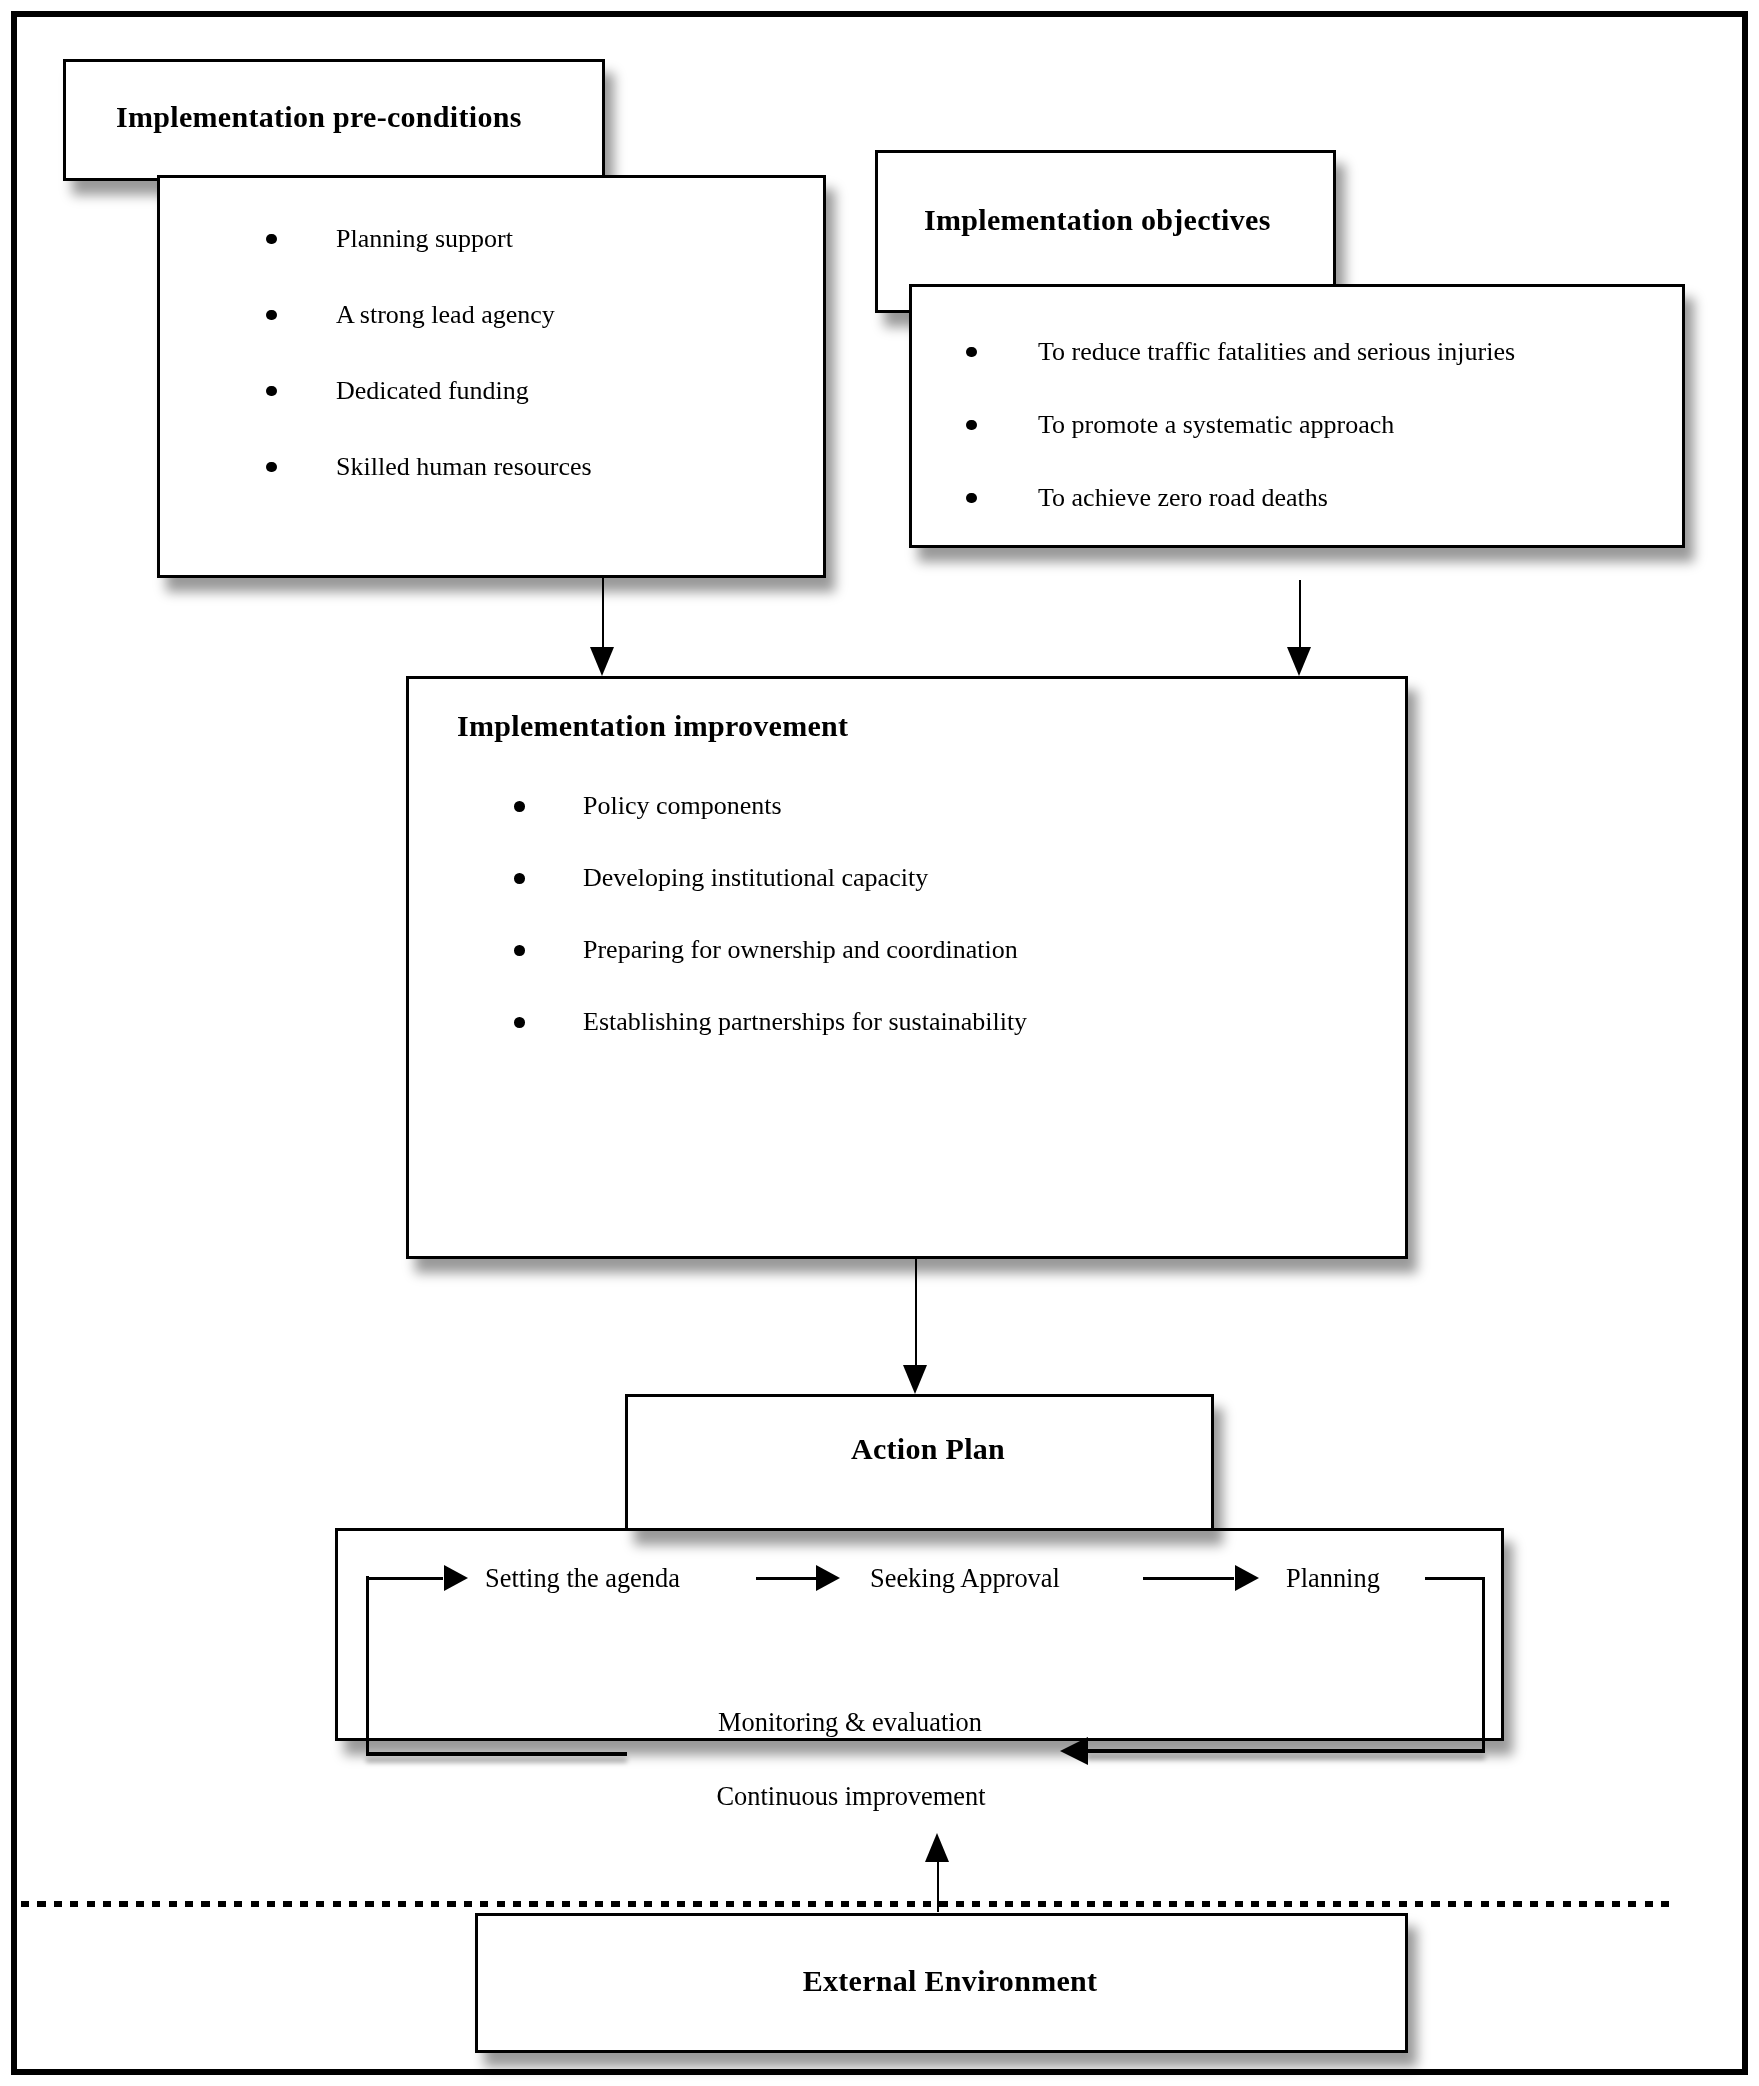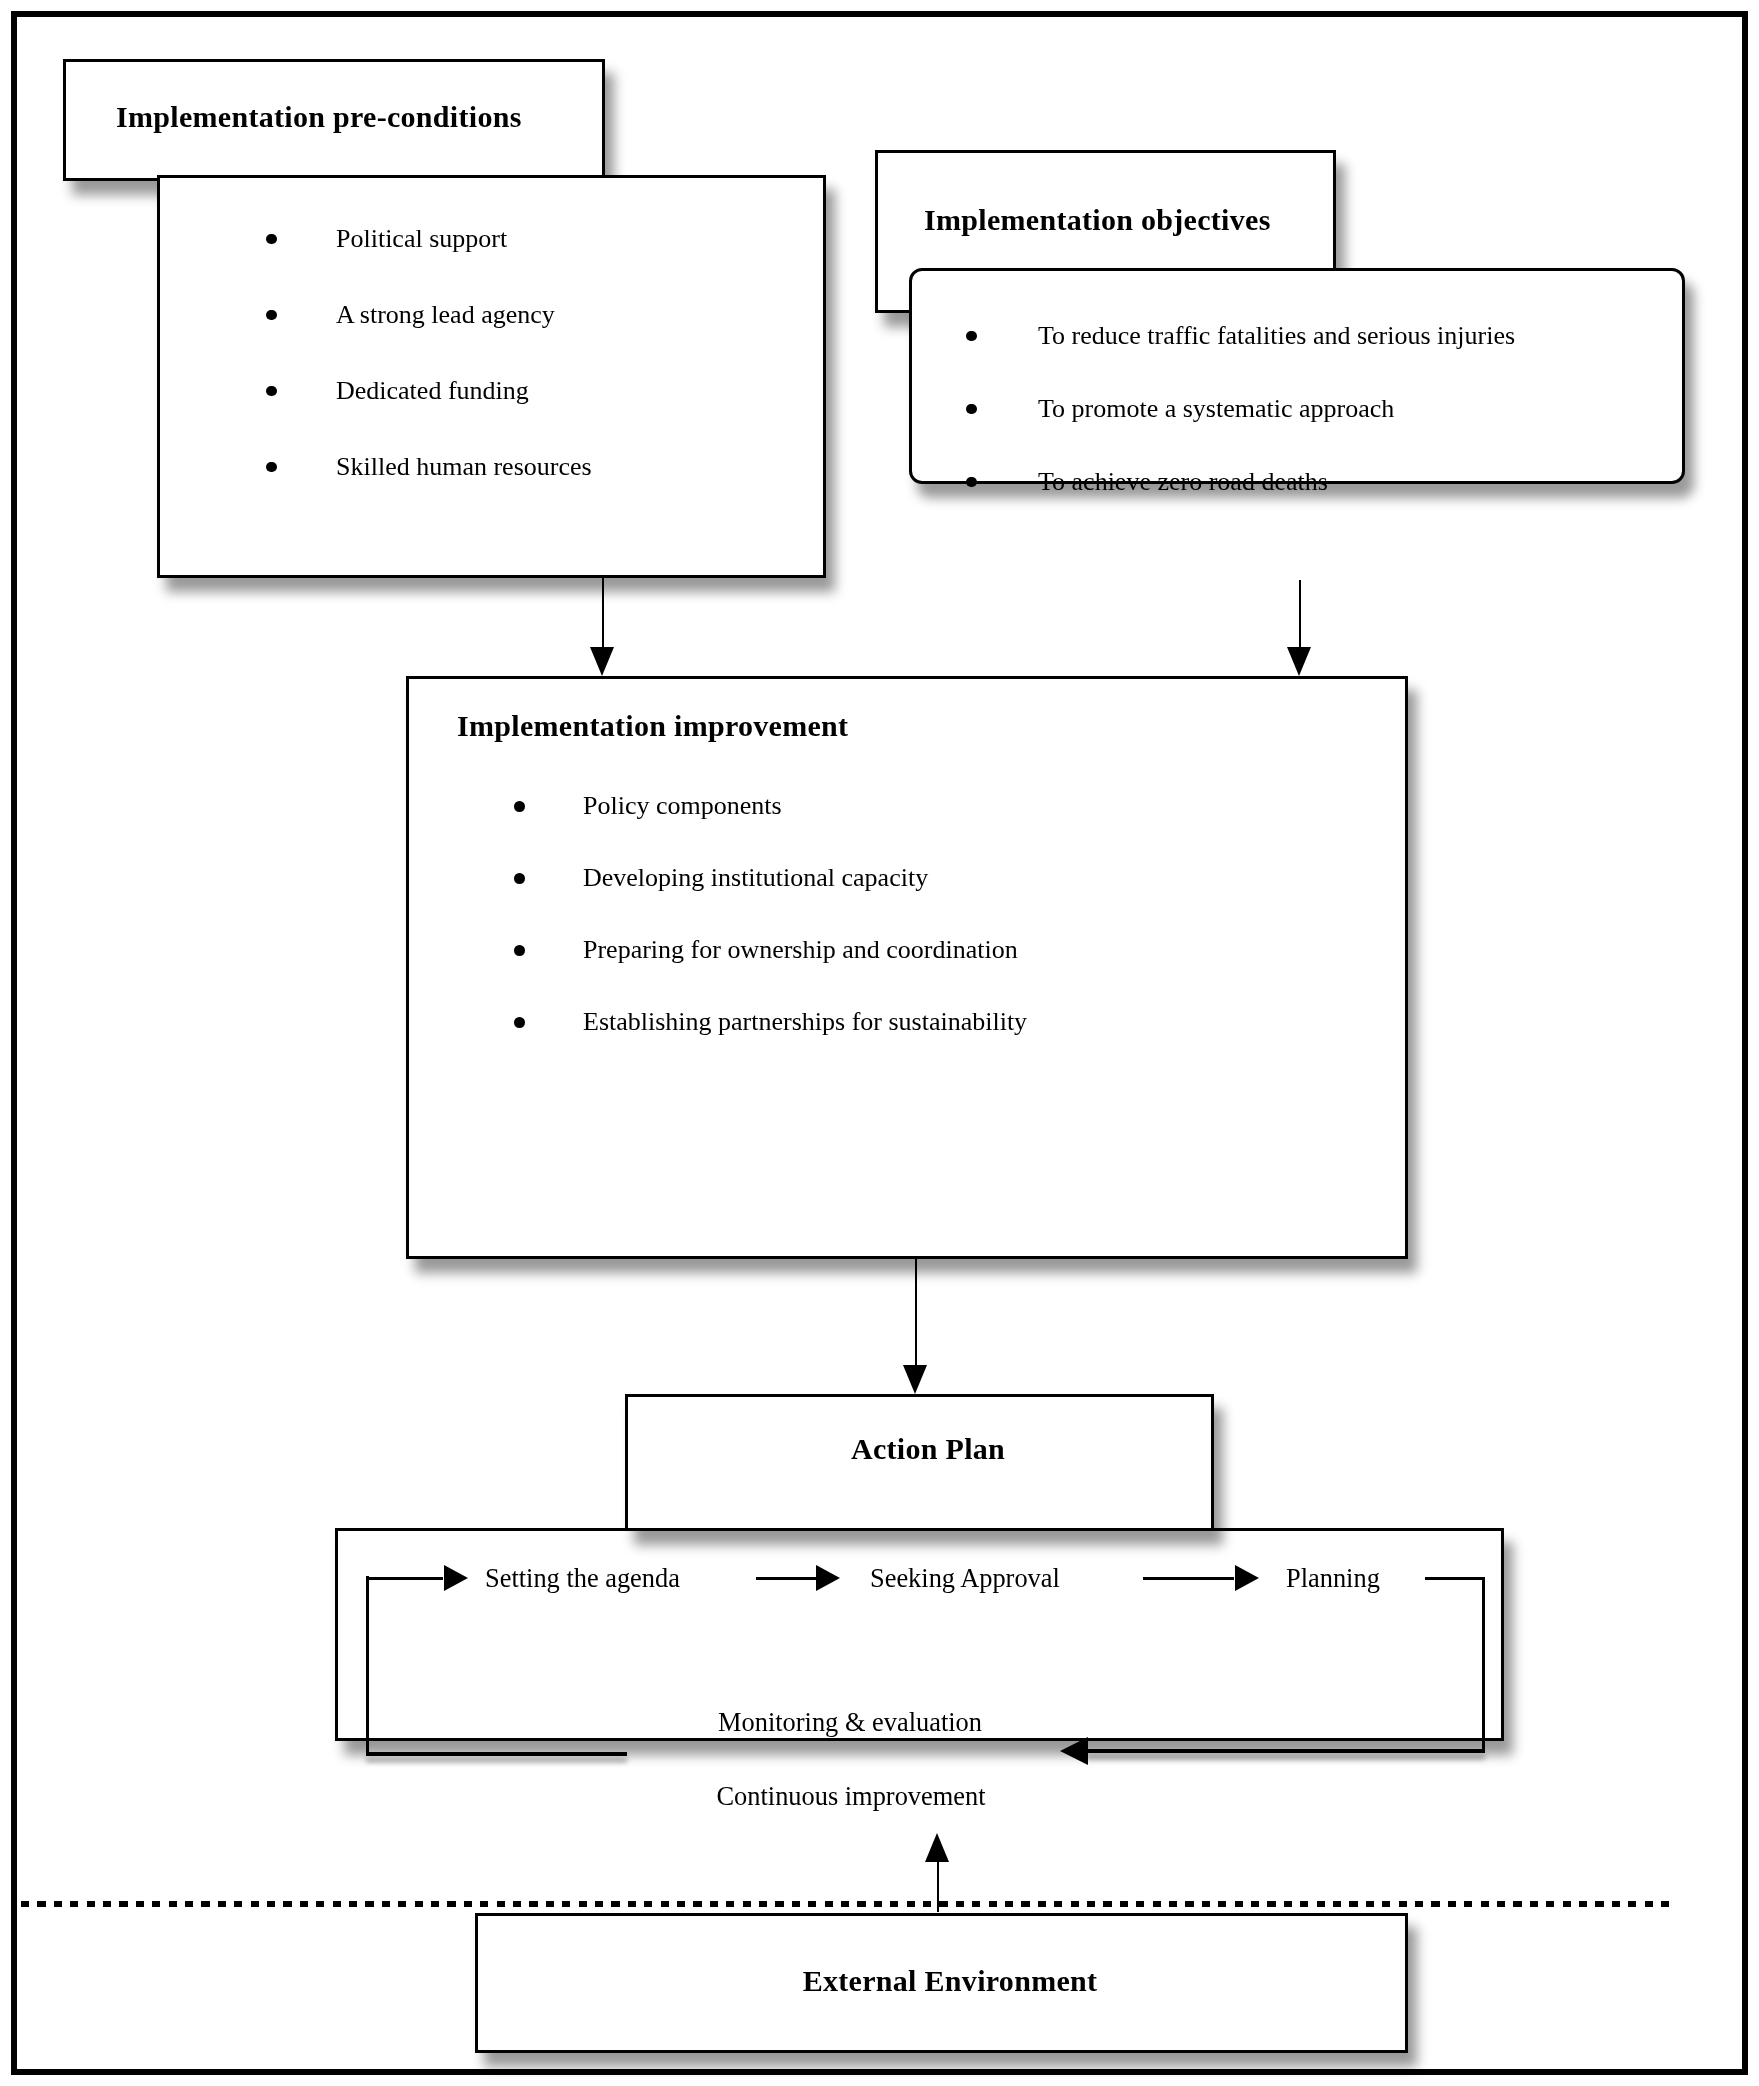--- a/index.html
+++ b/index.html
@@ -12,21 +12,21 @@
   .btext{font-size:26px;white-space:nowrap;}
   .clabel{position:absolute;font-size:26.4px;line-height:34px;white-space:nowrap;}
 
   
   .tb{display:flex;align-items:center;}
   #pre-title{left:63px;top:59px;width:542px;height:122px;z-index:2;padding-left:33px;padding-bottom:6.3px;}
   #obj-title{left:875px;top:150px;width:461px;height:163px;z-index:2;padding-left:29px;padding-bottom:24px;}
 
   
   #pre-list{left:157px;top:175px;width:669px;height:403px;z-index:3;}
-  #obj-list{left:909px;top:268px;width:776px;height:216px;z-index:3;border-radius:13px;}
+  #obj-list{left:909px;top:284px;width:776px;height:264px;z-index:3;}
   #comp-box{left:406px;top:676px;width:1002px;height:583px;z-index:2;}
   #comp-box .box-heading{position:absolute;left:31px;top:30px;}
 
   ul.blist{list-style:none;margin:0;padding:0;position:absolute;left:0;right:0;}
   ul.blist li{position:relative;display:flex;align-items:center;}
   ul.blist li::before{content:"";position:absolute;width:10.7px;height:10.7px;border-radius:50%;background:#000;top:50%;margin-top:-5px;}
   #pre-list ul.blist{top:22.7px;}
   #pre-list li{height:76px;padding-left:176px;}
   #pre-list li::before{left:106px;}
   #obj-list ul.blist{top:28px;}
@@ -87,21 +87,21 @@
 
 <div class="page">
   <div class="frame"></div>
 
   <div class="box tb" id="pre-title">
     <span class="title-text">Implementation pre-conditions</span>
   </div>
   <div class="box" id="pre-list">
     <ul class="blist">
       <li>
-          <span class="btext">Political support</span>
+          <span class="btext">Planning support</span>
         </li>
       <li>
           <span class="btext">A strong lead agency</span>
         </li>
       <li>
           <span class="btext">Dedicated funding</span>
         </li>
       <li>
           <span class="btext">Skilled human resources</span>
         </li>

